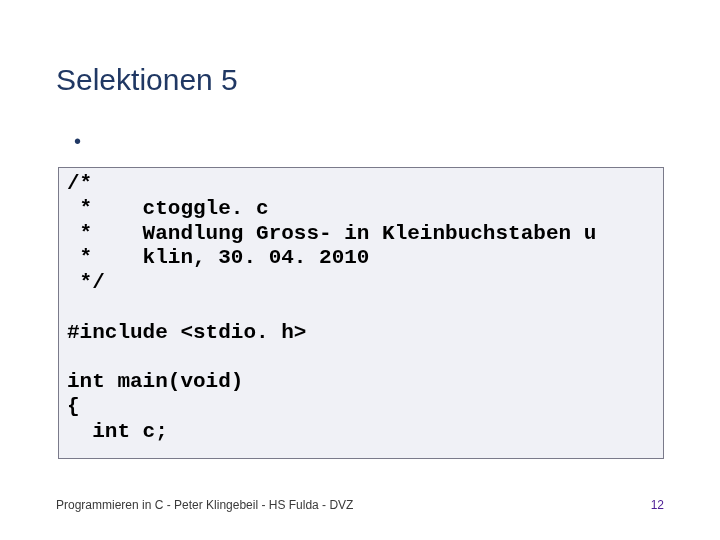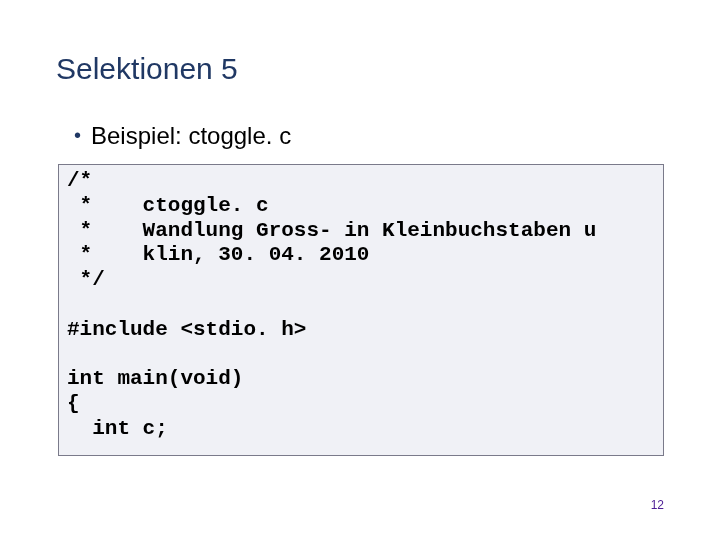--- a/index.html
+++ b/index.html
@@ -1,47 +1,47 @@
 <!DOCTYPE html>
 <html><head>
 <meta charset="utf-8">
 <style>
   * { margin: 0; padding: 0; box-sizing: border-box; }
   html, body { width: 720px; height: 540px; background: #fff; font-family: Arial, Helvetica, sans-serif; }
   .slide { width: 720px; height: 540px; background: #fff; position: relative; padding: 52px 56px 0 56px; }
-  .title { font-size: 30px; color: #203864; font-weight: 400; margin-bottom: 36px; }
+  .title { font-size: 30px; color: #203864; font-weight: 400; margin-bottom: 36px; margin-top: 11px; }
   .bullet-row { display: flex; align-items: baseline; gap: 10px; margin: 0 0 14px 18px; }
   .bullet-dot { color: #203864; font-size: 20px; line-height: 1; transform: translateY(-2px); }
   .bullet-text { font-size: 24px; color: #000; }
   .code-box { margin: 0 0 0 2px; border: 1px solid #7a7a8a; background: #f0f1f6; padding: 4px 8px 14px 8px; width: 606px; overflow: hidden; }
   .code-box pre { font-family: "Courier New", Courier, monospace; font-size: 21px; line-height: 1.18; color: #000; white-space: pre; font-weight: bold; }
   .footer { position: absolute; left: 56px; bottom: 28px; font-size: 12px; color: #3a3a3a; }
   .pagenum { position: absolute; right: 56px; bottom: 28px; font-size: 12px; color: #4c1d95; }
 </style>
 </head>
 <body>
 
 <div class="slide">
 
   <h1 class="title">Selektionen 5</h1>
 
   <div class="bullet-row">
     <span class="bullet-dot">•</span>
-    <span class="bullet-text">Beispiel: ctoggle. c</span>
   </div>
 
   <div class="code-box">
     <pre>/*
  *    ctoggle. c
  *    Wandlung Gross- in Kleinbuchstaben u
  *    klin, 30. 04. 2010
  */
 
 #include &lt;stdio. h&gt;
 
 int main(void)
 {
   int c;</pre>
   </div>
 
+  <div class="footer">Programmieren in C - Peter Klingebeil - HS Fulda - DVZ</div>
   <div class="pagenum">12</div>
 
 </div>
 
 </body></html>

